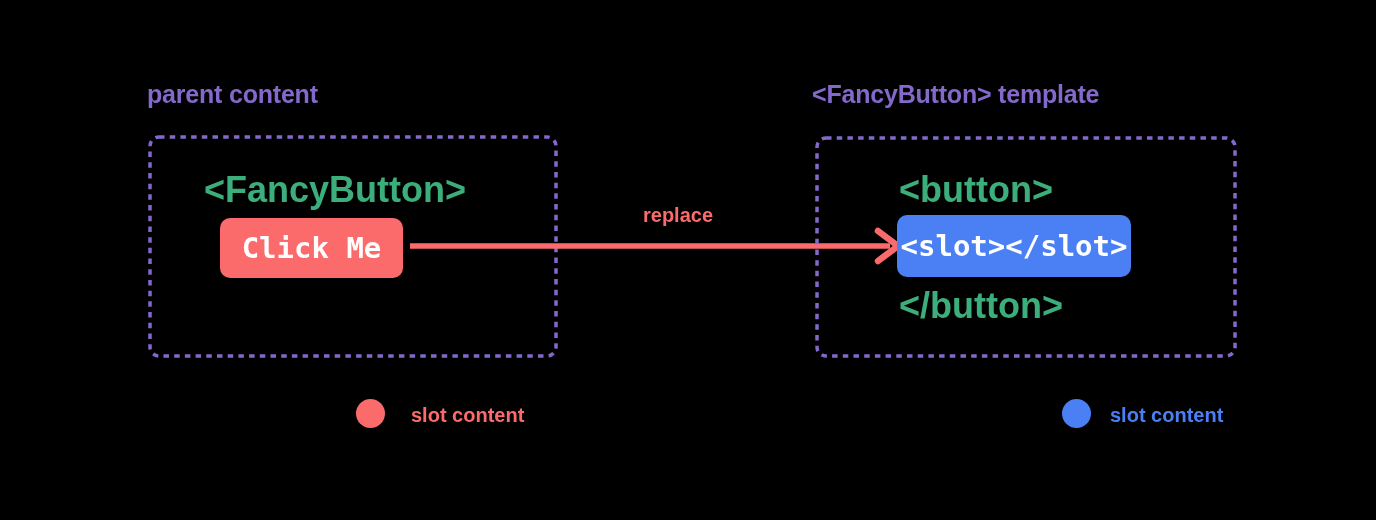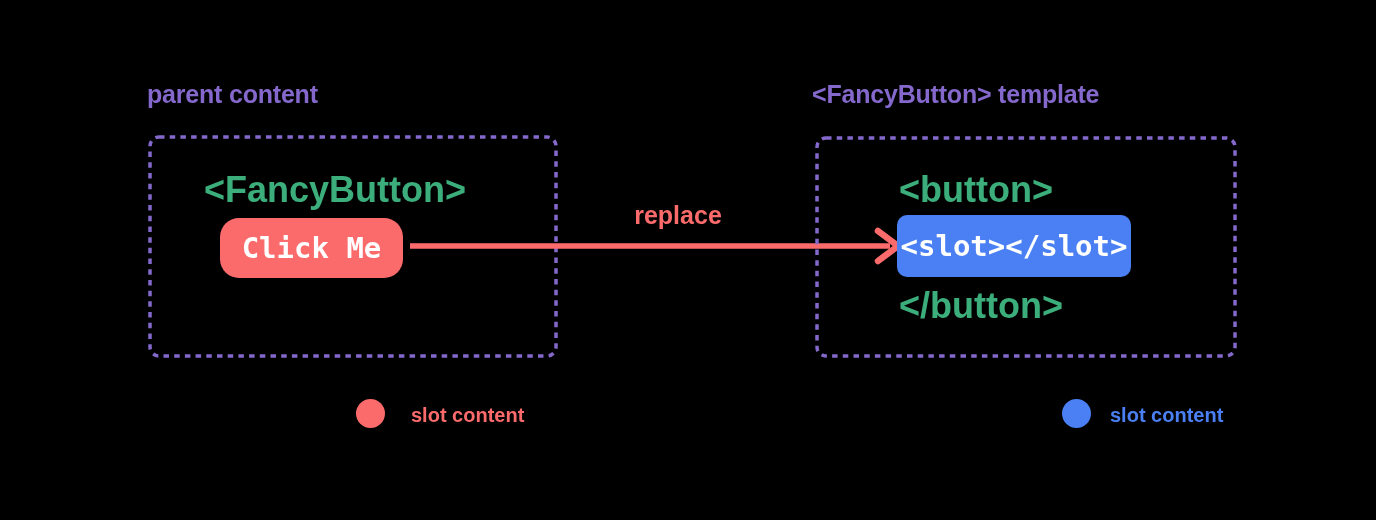--- a/index.html
+++ b/index.html
@@ -41,27 +41,27 @@
     display: flex;
     align-items: center;
     justify-content: center;
     border-radius: 10px;
     font-family: "DejaVu Sans Mono", monospace;
     font-size: 29px;
     font-weight: 700;
     color: var(--white);
     white-space: pre;
   }
-  .pill-red  { background: var(--red); border-radius: 19px; }
+  .pill-red  { background: var(--red); }
   .pill-blue { background: var(--blue); }
 
   .arrow-label {
     width: 200px;
     text-align: center;
-    font-size: 25px;
+    font-size: 20px;
     font-weight: 700;
     line-height: 25px;
     color: var(--red);
   }
 
   .legend-dot {
     width: 29px;
     height: 29px;
     border-radius: 50%;
   }

